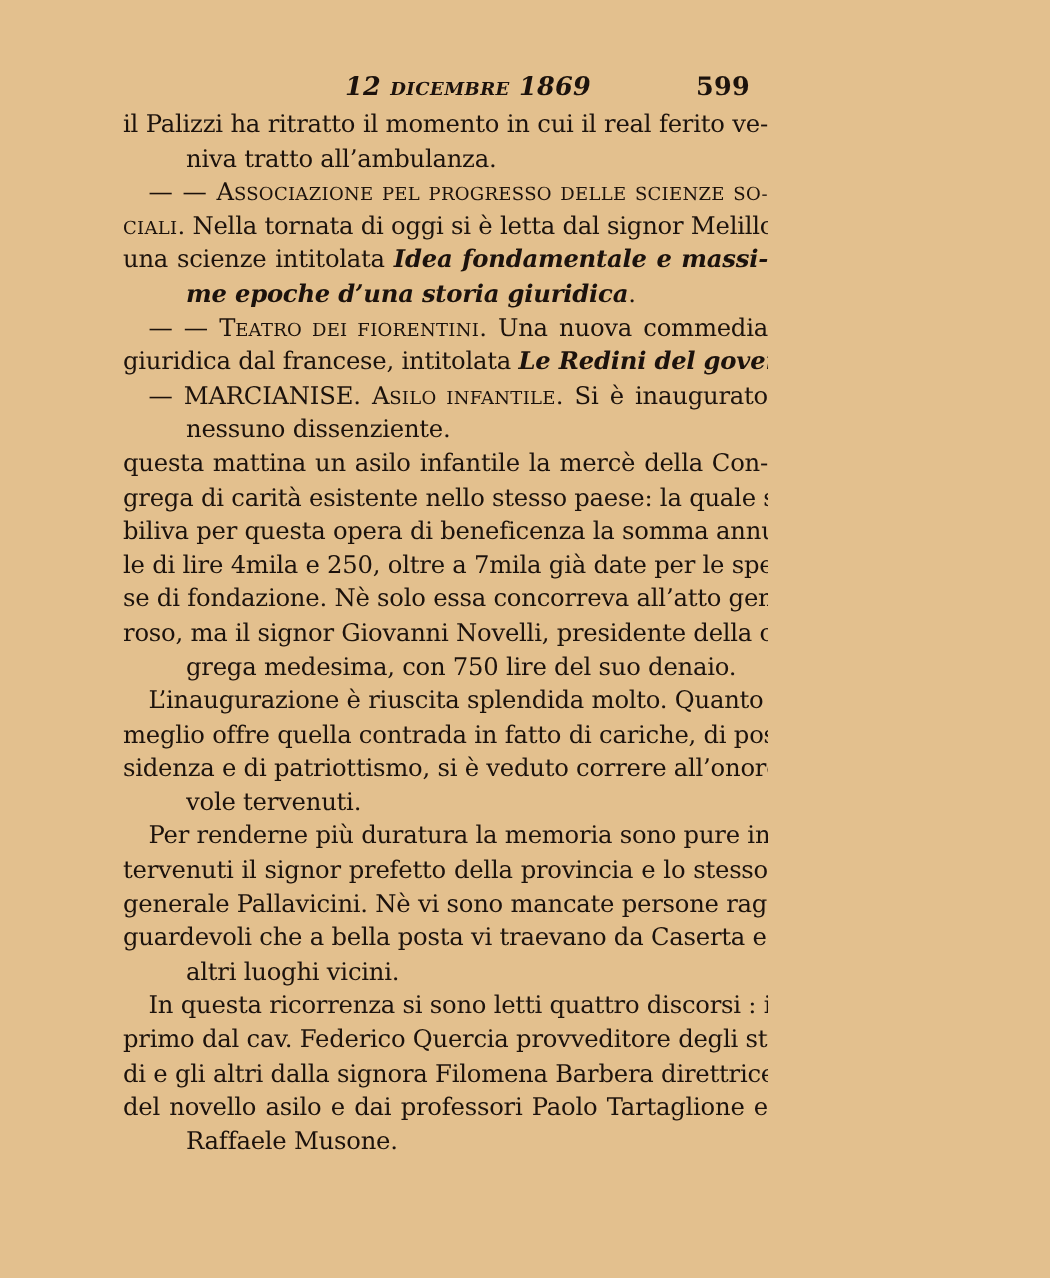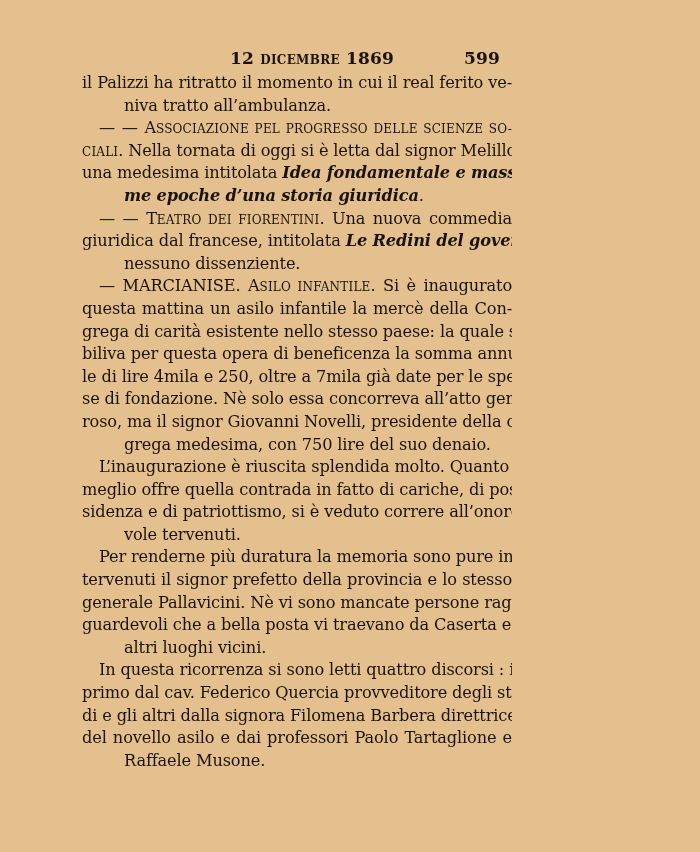--- a/index.html
+++ b/index.html
@@ -23,20 +23,21 @@
       height: 28px;
       font-weight: bold;
       font-size: 17px;
       line-height: 28px;
       letter-spacing: 0.2px;
     }
     .running-head .date {
       position: absolute;
       left: 148px;
       top: 0;
+      font-style: italic;
     }
     .running-head .date .sc {
       font-size: 12px;
       letter-spacing: 0.3px;
     }
     .running-head .folio {
       position: absolute;
       left: 382px;
       top: 0;
     }
@@ -66,28 +67,28 @@
     <span class="folio">599</span>
   </div>
 
   <div class="body-text">
 
     <span class="line"><span>il Palizzi ha ritratto il momento in cui il real ferito ve-</span></span>
     <span class="line last"><span>niva tratto all’ambulanza.</span></span>
 
     <span class="line indent"><span>— — </span><span class="caps-first">A</span><span class="sc">ssociazione pel progresso delle scienze so-</span></span>
     <span class="line"><span class="sc">ciali</span><span>. Nella tornata di oggi si è letta dal signor Melillo</span></span>
-    <span class="line"><span>una medesima intitolata </span><span class="it">Idea fondamentale e massi-</span></span>
+    <span class="line"><span>una scienze intitolata </span><span class="it">Idea fondamentale e massi-</span></span>
     <span class="line last"><span class="it">me epoche d’una storia giuridica</span><span>.</span></span>
 
     <span class="line indent"><span>— — </span><span class="caps-first">T</span><span class="sc">eatro dei fiorentini</span><span>. Una nuova commedia</span></span>
     <span class="line"><span>giuridica dal francese, intitolata </span><span class="it">Le Redini del gover-</span></span>
+    <span class="line indent"><span>— MARCIANISE. </span><span class="caps-first">A</span><span class="sc">silo infantile</span><span>. Si è inaugurato</span></span>
+
     <span class="line last"><span>nessuno dissenziente.</span></span>
-
-    <span class="line indent"><span>— MARCIANISE. </span><span class="caps-first">A</span><span class="sc">silo infantile</span><span>. Si è inaugurato</span></span>
     <span class="line"><span>questa mattina un asilo infantile la mercè della Con-</span></span>
     <span class="line"><span>grega di carità esistente nello stesso paese: la quale sta-</span></span>
     <span class="line"><span>biliva per questa opera di beneficenza la somma annua-</span></span>
     <span class="line"><span>le di lire 4mila e 250, oltre a 7mila già date per le spe-</span></span>
     <span class="line"><span>se di fondazione. Nè solo essa concorreva all’atto gene-</span></span>
     <span class="line"><span>roso, ma il signor Giovanni Novelli, presidente della con-</span></span>
     <span class="line last"><span>grega medesima, con 750 lire del suo denaio.</span></span>
 
     <span class="line indent"><span>L’inaugurazione è riuscita splendida molto. Quanto di</span></span>
     <span class="line"><span>meglio offre quella contrada in fatto di cariche, di pos-</span></span>

